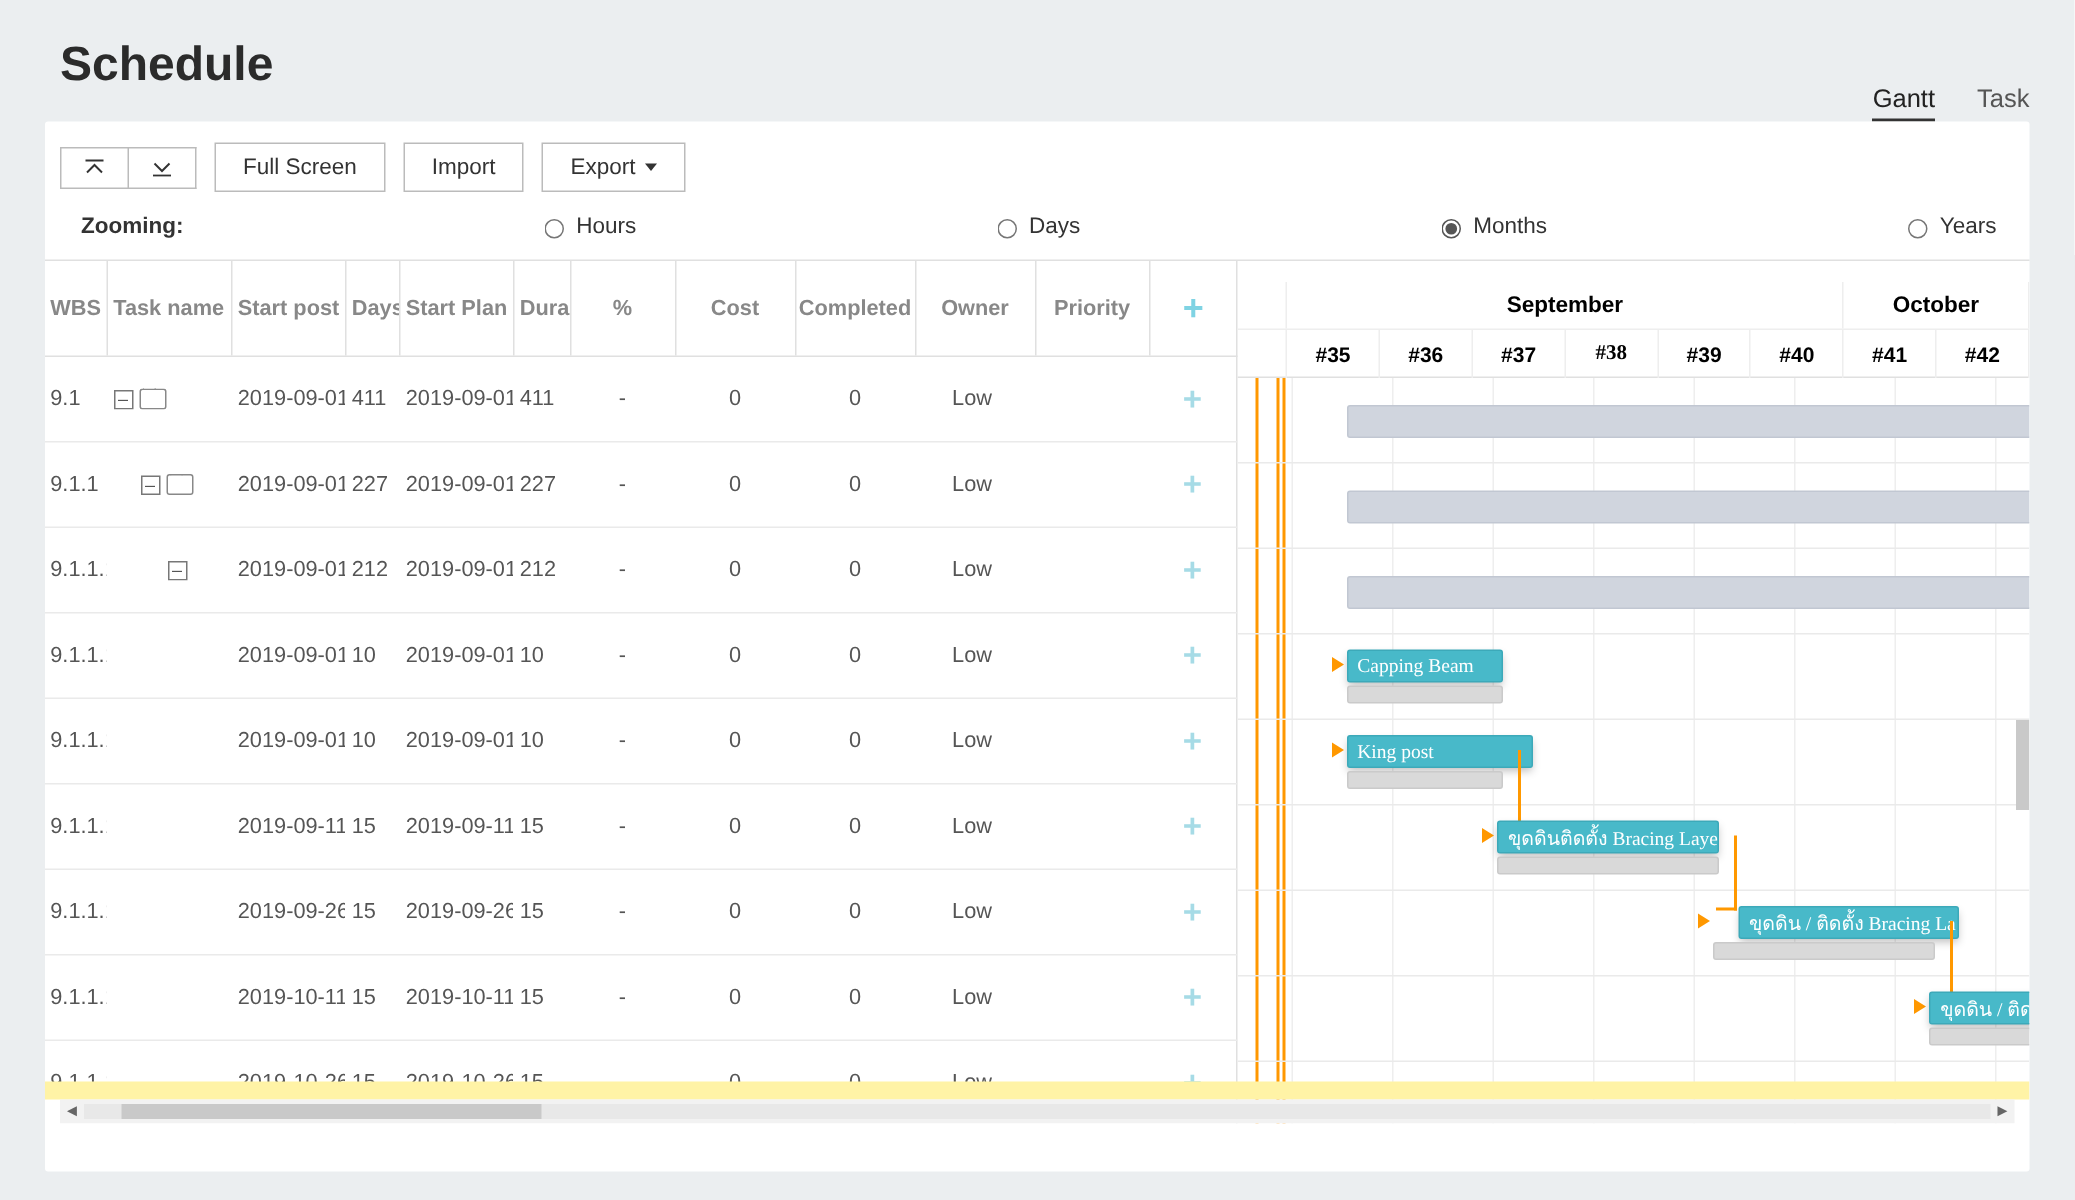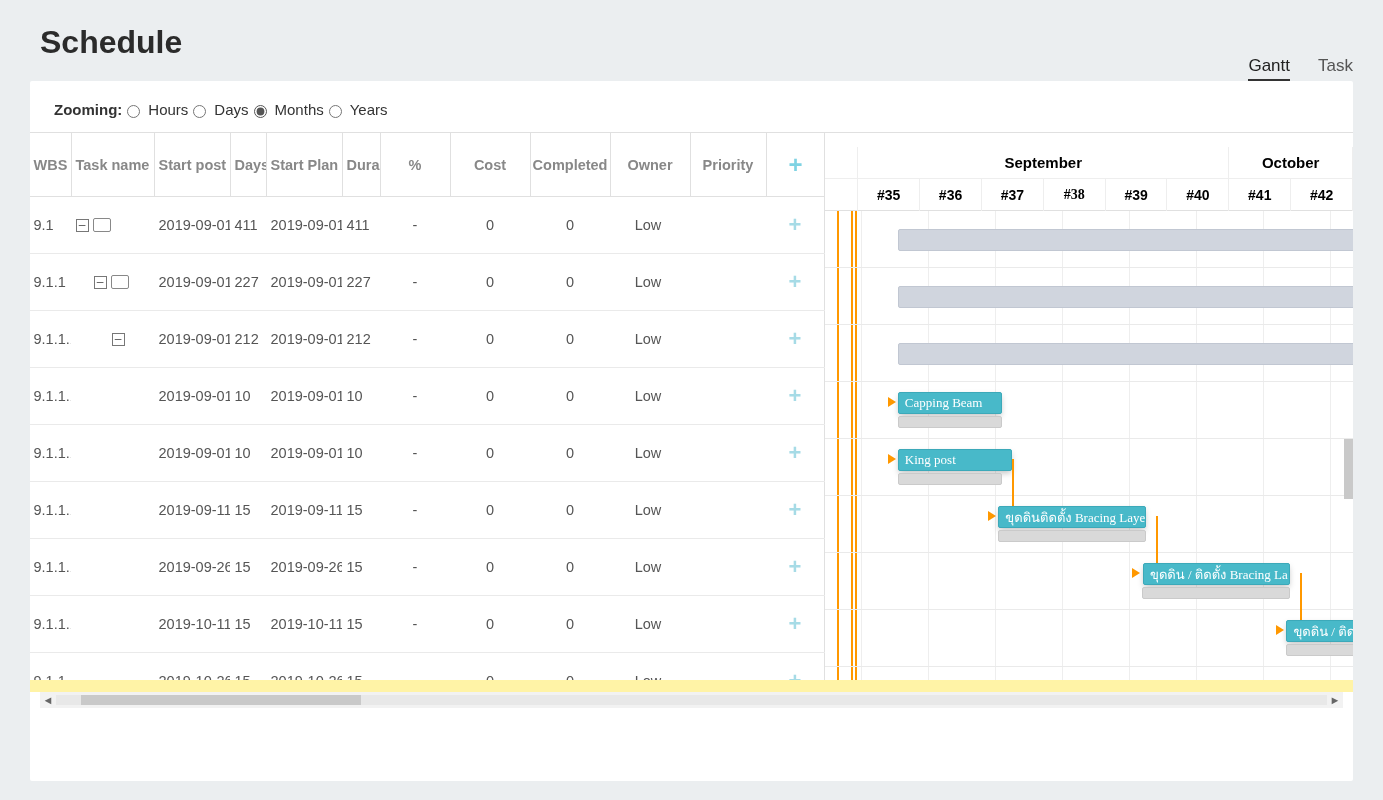--- a/index.html
+++ b/index.html
@@ -26,21 +26,21 @@
   .btn-group { display: flex; }
   .btn {
     background: #fff; border: 1px solid #bbb; color: #333;
     font-size: 15px; padding: 7px 18px; cursor: pointer;
     display: inline-flex; align-items: center; gap: 6px;
   }
   .btn-group .btn + .btn { border-left: none; }
   .btn.icon-only { padding: 7px 14px; }
   .caret-down { width: 0; height: 0; border-left: 4px solid transparent; border-right: 4px solid transparent; border-top: 5px solid #333; }
 
-  .zoom-row { display: flex; align-items: center; gap: 0; padding: 14px 40px 14px 24px; font-size: 15px; }
+  .zoom-row { display: flex; align-items: center; gap: 0; padding: 14px 22px 14px 24px; font-size: 15px; justify-content: space-between; }
   .zoom-row label { display: inline-flex; align-items: center; gap: 5px; cursor: pointer; }
   .zoom-row input[type=radio] { accent-color: #555; }
 
   
   .gantt-wrap { display: flex; border-top: 1px solid #e0e0e0; position: relative; height: 576px; overflow: hidden; }
 
   .left-pane { width: 795px; flex-shrink: 0; border-right: 1px solid #e0e0e0; display: flex; flex-direction: column; align-items: center; }
   .right-pane { flex: 1; overflow: hidden; position: relative; }
 
   
@@ -118,20 +118,42 @@
 <div class="page">
   <div class="header-row">
     <h1>Schedule</h1>
     <div class="view-tabs">
       <div class="view-tab active">Gantt</div>
       <div class="view-tab">Task</div>
     </div>
   </div>
 
   <div class="card">
+    <div class="toolbar">
+      <div class="btn-group">
+        <button class="btn icon-only">
+          <svg width="16" height="12" viewBox="0 0 16 12">
+              <path d="M2 1 H14" stroke="#333" stroke-width="1.2"></path>
+              <path d="M3 9 L8 4 L13 9" stroke="#333" stroke-width="1.3" fill="none"></path>
+            </svg>
+        </button>
+        <button class="btn icon-only">
+          <svg width="16" height="12" viewBox="0 0 16 12">
+              <path d="M2 11 H14" stroke="#333" stroke-width="1.2"></path>
+              <path d="M3 3 L8 8 L13 3" stroke="#333" stroke-width="1.3" fill="none"></path>
+            </svg>
+        </button>
+      </div>
+      <button class="btn">Full Screen</button>
+      <button class="btn">Import</button>
+      <button class="btn">
+        <span>Export</span>
+        <span class="caret-down"></span>
+      </button>
+    </div>
 
     <div class="zoom-row">
       <strong>Zooming:</strong>
       <label>
           <input type="radio" name="zoom" style=""> 
           <span>Hours</span>
         </label>
       <label>
           <input type="radio" name="zoom" style=""> 
           <span>Days</span>
@@ -382,33 +404,33 @@
               <div class="chart-row">
                 <div class="bar summary" style="left: 72.85px; width: 520px; top: 18px;"></div>
               </div>
               <div class="chart-row">
                 <div class="dep-arrow" style="left: 62.85px; top: 15px;"></div>
                 <div class="bar task" style="left: 72.85px; width: 103.85px;">Capping Beam</div>
                 <div class="bar plan" style="left: 72.85px; width: 103.85px;"></div>
               </div>
               <div class="chart-row">
                 <div class="dep-arrow" style="left: 62.85px; top: 15px;"></div>
-                <div class="bar task" style="left: 72.85px; width: 114px;">King post</div>
+                <div class="bar task" style="left: 72.85px; width: 124px;">King post</div>
                 <div class="bar plan" style="left: 72.85px; width: 103.85px;"></div>
                 <div class="dep" style="left: 174.7px; top: 20px; width: 14px; height: 50px;"></div>
               </div>
               <div class="chart-row">
                 <div class="dep-arrow" style="left: 163.35px; top: 15px;"></div>
                 <div class="bar task" style="left: 173.35px; width: 147.4px;">ขุดดินติดตั้ง Bracing Layer</div>
                 <div class="bar plan" style="left: 173.35px; width: 147.4px;"></div>
                 <div class="dep" style="left: 318.75px; top: 20px; width: 14px; height: 50px;"></div>
               </div>
               <div class="chart-row">
                 <div class="dep-arrow" style="left: 307.4px; top: 15px;"></div>
-                <div class="bar task" style="left: 318px; width: 147.4px;">ขุดดิน / ติดตั้ง Bracing La</div>
+                <div class="bar task" style="left: 334px; width: 147.4px;">ขุดดิน / ติดตั้ง Bracing La</div>
                 <div class="bar plan" style="left: 317.4px; width: 147.4px;"></div>
                 <div class="dep" style="left: 462.8px; top: 20px; width: 14px; height: 50px;"></div>
               </div>
               <div class="chart-row">
                 <div class="dep-arrow" style="left: 451.45px; top: 15px;"></div>
                 <div class="bar task" style="left: 461.45px; width: 147.4px;">ขุดดิน / ติดตั้ง</div>
                 <div class="bar plan" style="left: 461.45px; width: 147.4px;"></div>
               </div>
               <div class="chart-row"></div>
             </div>

